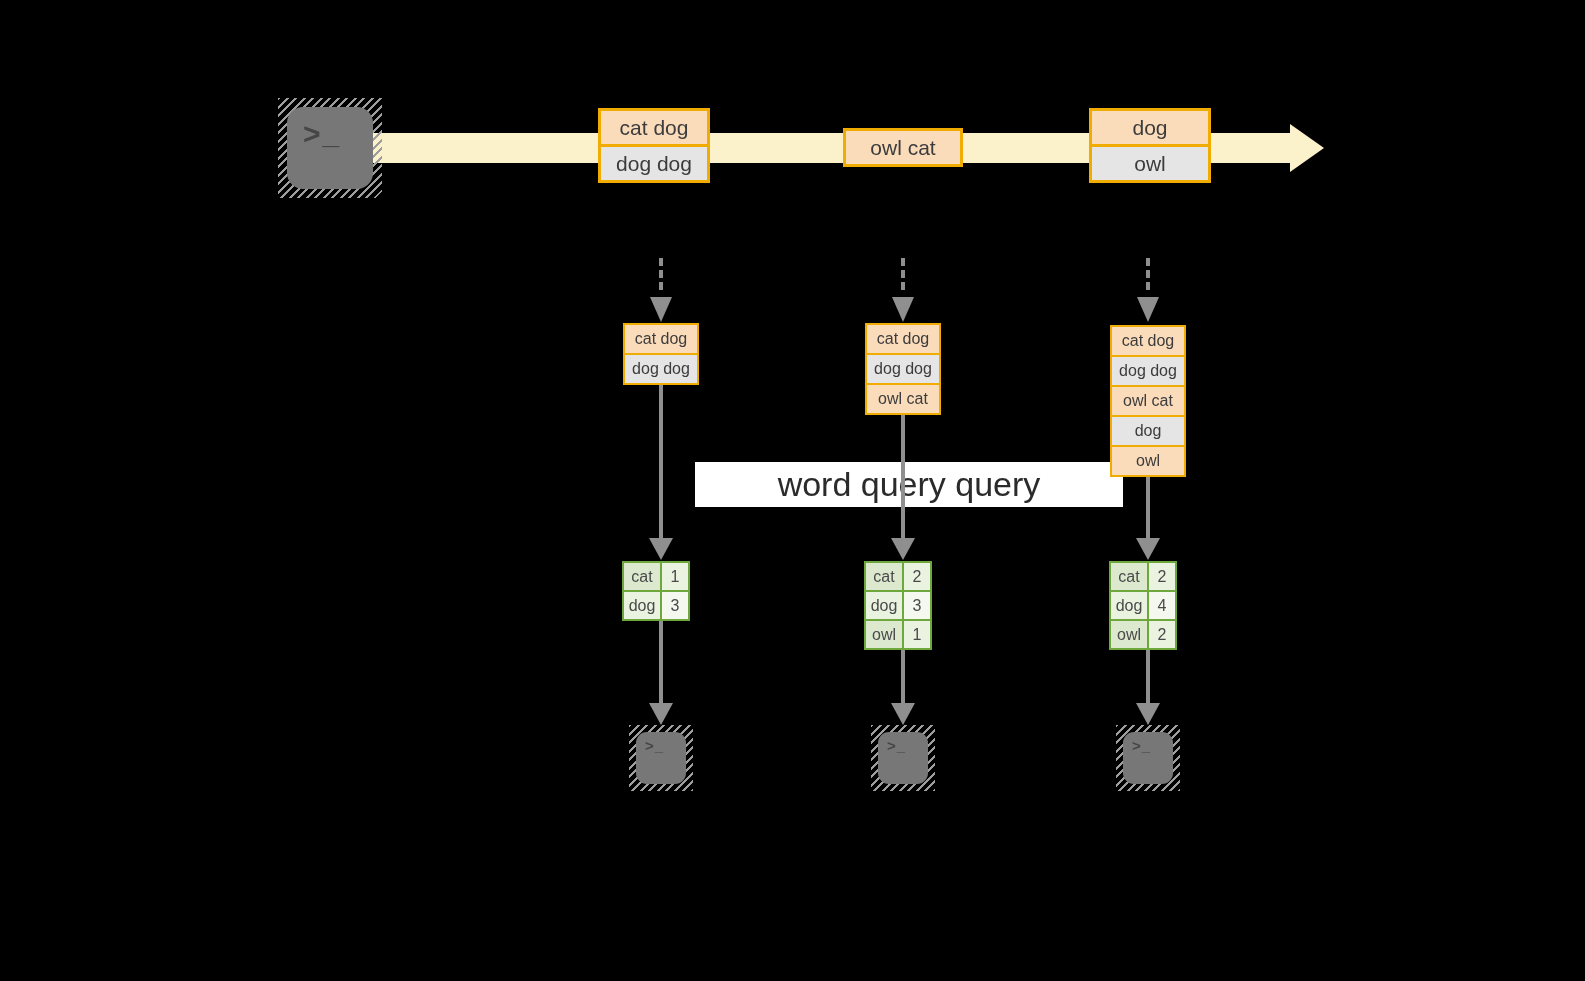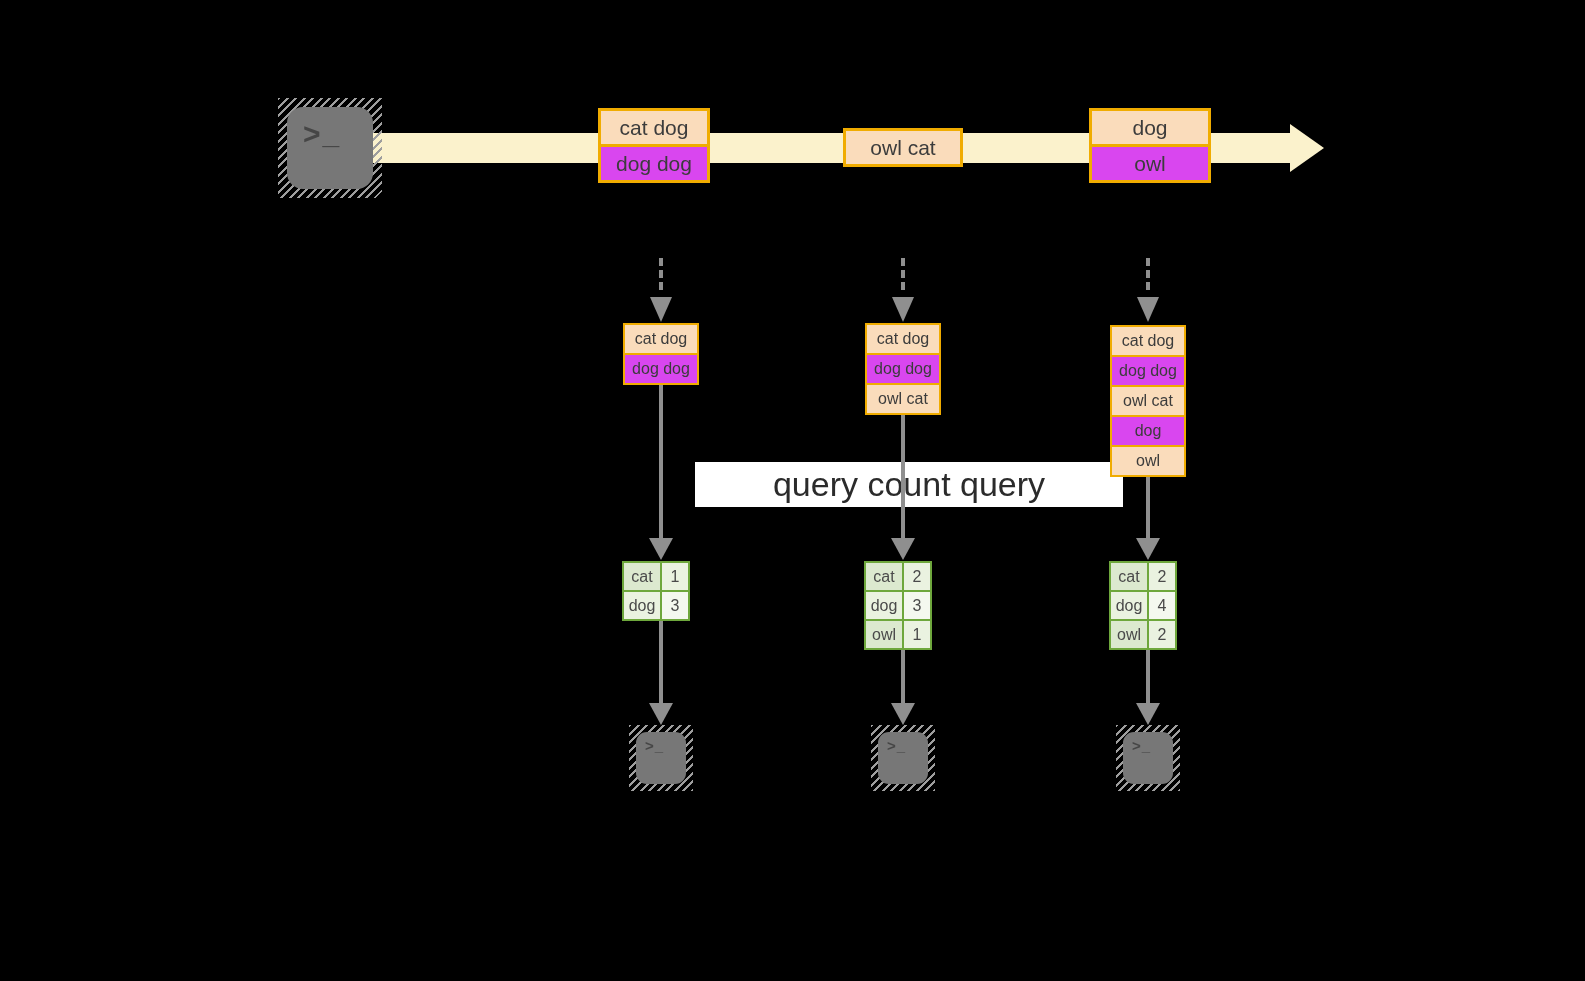--- a/index.html
+++ b/index.html
@@ -25,21 +25,21 @@
   .term-out .inner{inset:7px;border-radius:11px;}
   .term-out .glyph{left:9px;top:5px;font-size:15px;letter-spacing:1px;}
   .term-out.c1{left:629px;} .term-out.c2{left:871px;} .term-out.c3{left:1116px;}
 
   
   .obox{z-index:4;}
   .obox .orow{box-sizing:border-box;border:3px solid #F0AC00;display:flex;align-items:center;justify-content:center;
     color:#3C3C3C;}
   .obox .orow + .orow{margin-top:-3px;}
   .orow.peach{background:#FADCBB;}
-  .orow.cream{background:#d946ef;}
+  .orow.cream{background:#e5e5e5;}
   .ev .orow{height:39px;font-size:21px;}
   .ev1{left:598px;top:108px;width:112px;}
   .ev2{left:843px;top:128px;width:120px;}
   .ev3{left:1089px;top:108px;width:122px;}
   .st{z-index:7;}
   .st .orow{height:32px;font-size:16px;border-width:2px;}
   .st .orow + .orow{margin-top:-2px;}
   .st1{left:623px;top:323px;width:76px;}
   .st2{left:865px;top:323px;width:76px;}
   .st3{left:1110px;top:325px;width:76px;}
@@ -119,21 +119,21 @@
     <div class="orow peach">owl cat</div>
   </div>
   <div class="abs obox st st3">
     <div class="orow peach">cat dog</div>
     <div class="orow cream">dog dog</div>
     <div class="orow peach">owl cat</div>
     <div class="orow cream">dog</div>
     <div class="orow peach">owl</div>
   </div>
 
-  <div class="abs query-band">query count query</div>
+  <div class="abs query-band">word query query</div>
 
   <div class="abs vline l1a"></div>
   <div class="abs vhead h1a"></div>
   <div class="abs vline l2a"></div>
   <div class="abs vhead h2a"></div>
   <div class="abs vline l3a"></div>
   <div class="abs vhead h3a"></div>
 
   <div class="abs gtable gt1">
     <div class="grow odd">

